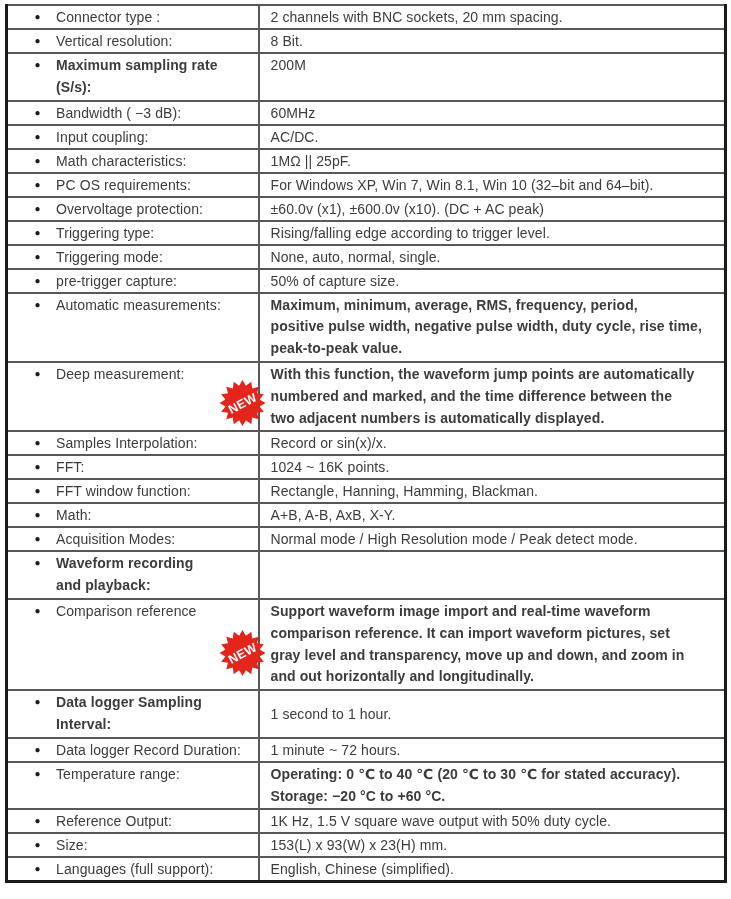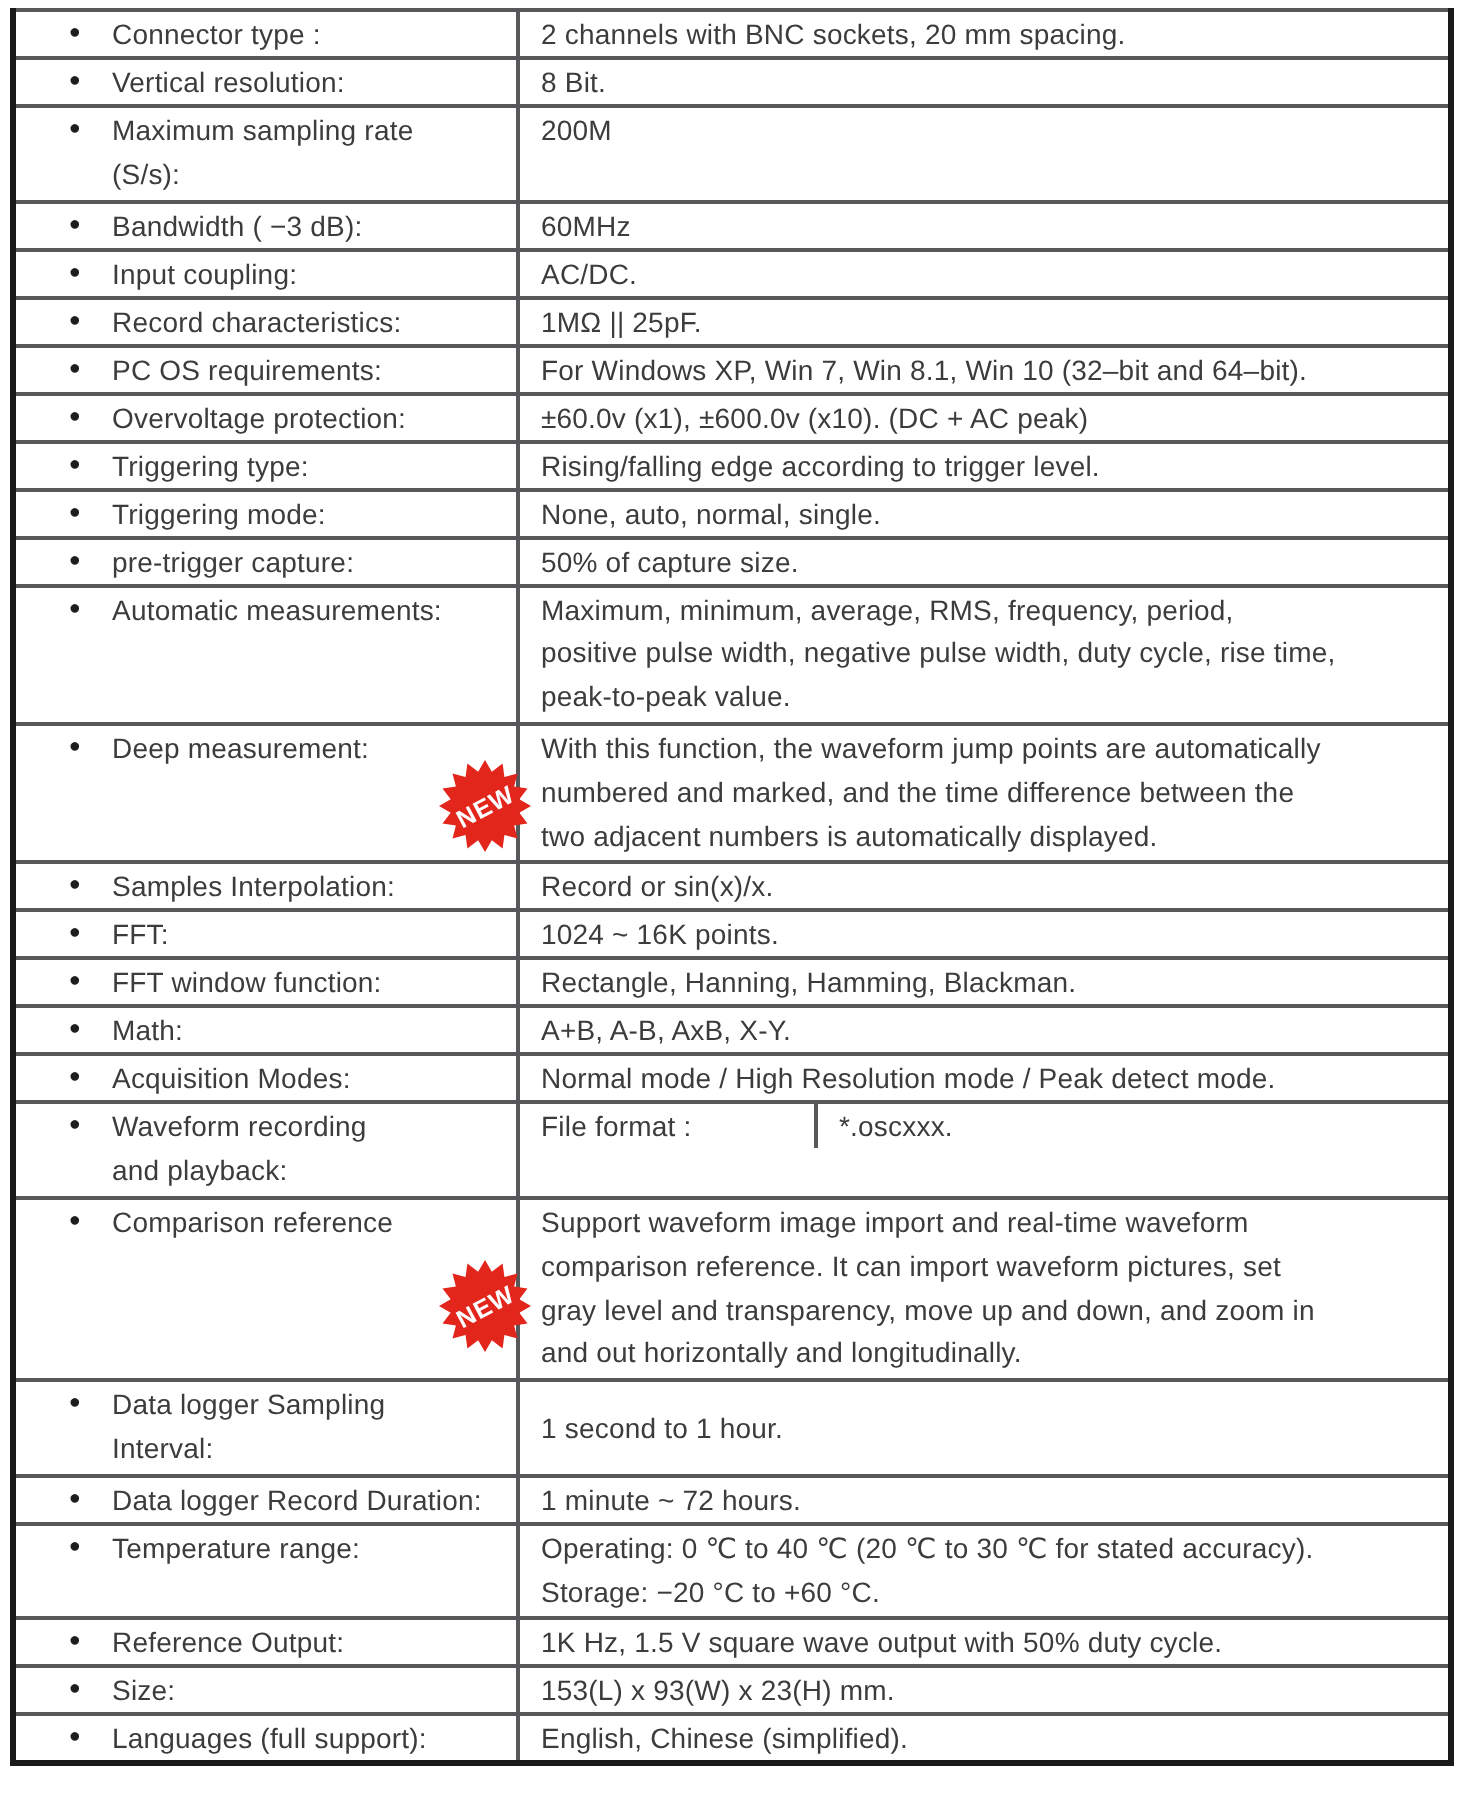--- a/index.html
+++ b/index.html
@@ -34,21 +34,21 @@
     padding:1px 4px 1px 11px;
   }
   td.label-cell{padding:1px 2px 1px 0;position:relative;overflow:visible;}
   .label-wrap{display:flex;align-items:flex-start;}
   .bullet{
     flex:none;width:37px;text-align:center;
     font-size:10px;line-height:20px;color:#1d1d1d;
   }
   .label-text{flex:1;min-width:0;}
   .line{line-height:20px;white-space:nowrap;}
-  .line.ml{line-height:21.8px;}
+  .line.ml{line-height:21.8px;font-weight:bold;}
   td.value-cell .line{white-space:nowrap;overflow:visible;}
   
   table.spec>tbody>tr:nth-child(21)>td.value-cell{vertical-align:middle;margin-top:22px;}
   
   td.value-cell.nopad{padding:0;}
   table.subtable{border-collapse:collapse;width:100%;table-layout:fixed;}
   table.subtable col:first-child{width:148px;}
   table.subtable td{
     border:2px solid var(--line);
     padding:1px 4px 1px 11px;line-height:20px;
@@ -140,21 +140,21 @@
           </td>
           <td class="value-cell">
             <div class="line">AC/DC.</div>
           </td>
         </tr>
         <tr>
           <td class="label-cell">
             <div class="label-wrap">
               <span class="bullet">●</span>
               <div class="label-text">
-                <div class="line">Record characteristics:</div>
+                <div class="line">Math characteristics:</div>
               </div>
             </div>
           </td>
           <td class="value-cell">
             <div class="line">1MΩ || 25pF.</div>
           </td>
         </tr>
         <tr>
           <td class="label-cell">
             <div class="label-wrap">
@@ -331,24 +331,20 @@
               </div>
             </div>
           </td>
           <td class="value-cell nopad">
             <table class="subtable">
               <colgroup>
                 <col>
                 <col>
               </colgroup>
               <tbody>
-                <tr>
-                  <td>File format :</td>
-                  <td>*.oscxxx.</td>
-                </tr>
               </tbody>
             </table>
           </td>
         </tr>
         <tr>
           <td class="label-cell">
             <div class="label-wrap">
               <span class="bullet">●</span>
               <div class="label-text">
                 <div class="line">Comparison reference</div>

